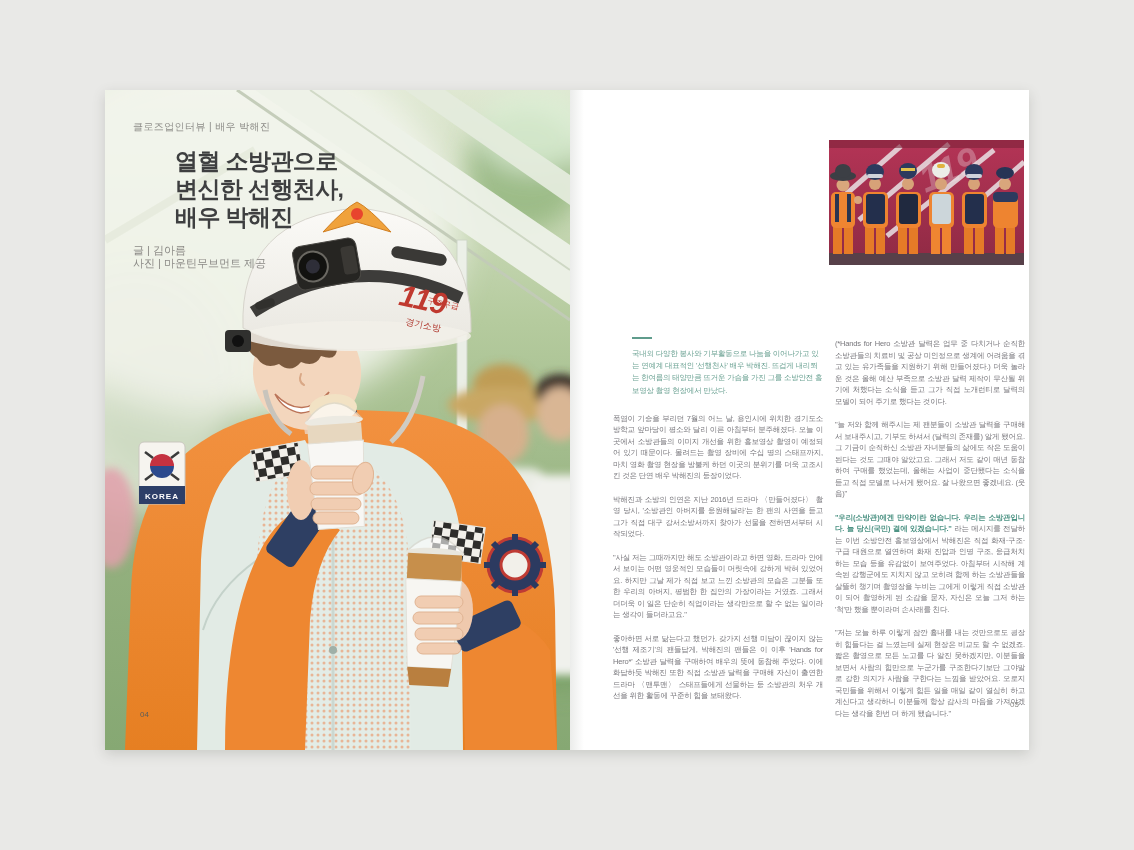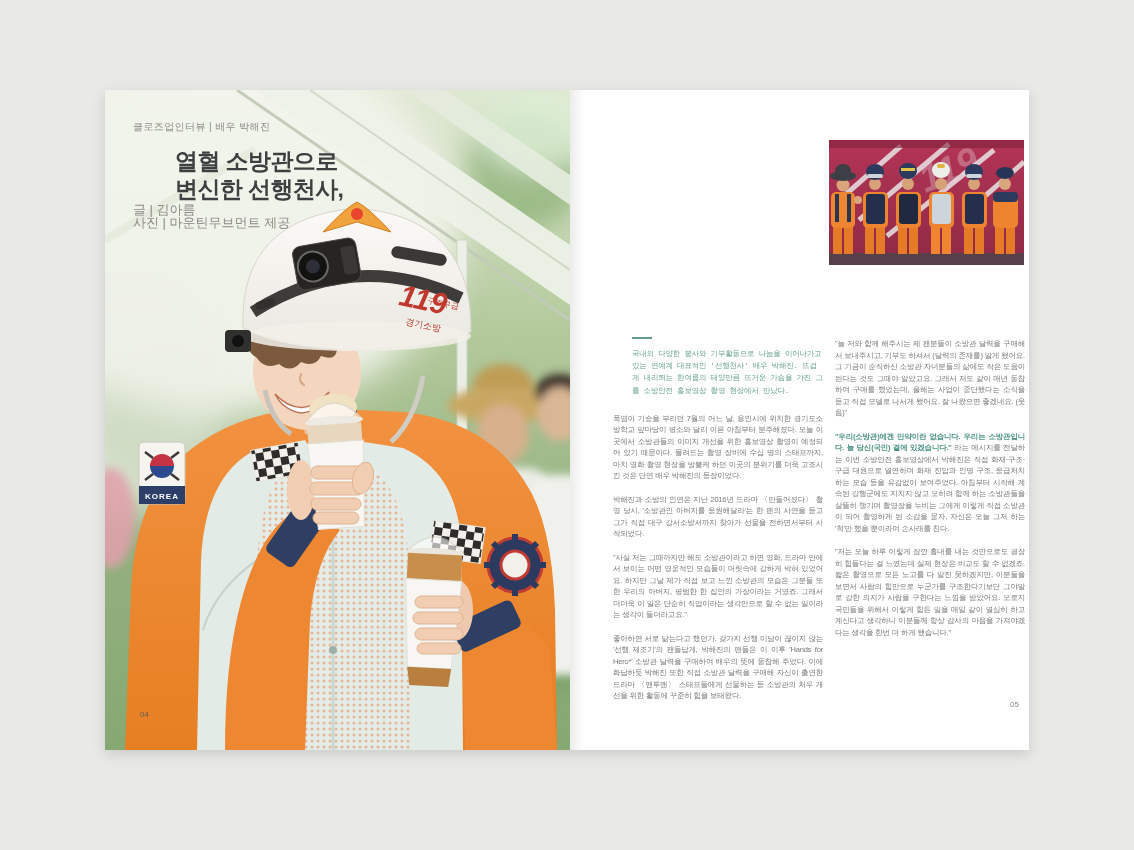--- a/index.html
+++ b/index.html
@@ -8,40 +8,40 @@
 
   .spread { position:absolute; left:105px; top:90px; width:924px; height:660px;
     background:#ffffff; box-shadow:0 4px 12px rgba(80,86,74,.20); display:flex; }
 
   .page-left { position:relative; width:465px; height:660px; overflow:hidden; background:#cfe0c0; }
   .page-left .hero-svg { position:absolute; left:0; top:0; width:465px; height:660px; }
 
   .headline-block { position:absolute; left:28px; top:30px; width:230px; z-index:3; }
   .eyebrow { font-size:10px; letter-spacing:.4px; color:#8d8c88; margin-bottom:13px; }
   .title-line { font-size:23px; line-height:28px; font-weight:700; letter-spacing:-.6px; color:#3e3f40;margin-left:42px; }
-  .byline { font-size:13px; line-height:13px; color:#8b8a86; }
+  .byline { margin-top:13px; font-size:11px; line-height:13px; color:#8b8a86; }
 
   .pagenum { position:absolute; font-size:8px; color:#8a8984; z-index:4; }
   .pagenum-left  { left:35px;  top:620px; color:#5f5e58; }
   .pagenum-right { left:440px; top:610px; }
 
   .page-right { position:relative; width:459px; height:660px; background:#ffffff; overflow:hidden; }
   .page-right::before { content:""; position:absolute; left:0; top:0; bottom:0; width:14px;
     background:linear-gradient(90deg, rgba(60,70,55,.10), rgba(60,70,55,0)); z-index:5; }
 
   .group-photo { position:absolute; left:259px; top:50px; width:195px; height:125px; }
 
   .col { position:absolute; font-size:7.5px; line-height:11.5px; color:#77767b;
     text-align:justify; letter-spacing:-.2px; }
   .col-1 { left:43px;  top:247px; width:210px; }
   .col-2 { left:265px; top:248px; width:190px; }
 
   .intro-rule { width:20px; height:2px; background:#5f9c8c; margin:0 0 9px 19px; }
   .intro { margin:0 0 16px 19px; width:191px; color:#6ba293; line-height:12.2px;
-    font-size:7.5px; text-align:left;font-family:Liberation Mono, monospace; }
+    font-size:7.5px; text-align:left; }
 
   .col p { margin:0 0 12px 0; }
   .hl { color:#4d9384; font-weight:700; }
 </style>
 </head>
 <body>
 
 <div class="spread">
 
   <div class="page-left">
@@ -236,20 +236,21 @@
           <rect x="310" y="538" width="48" height="12" rx="6"></rect>
           <rect x="312" y="553" width="44" height="11" rx="6"></rect>
         </g>
       </g>
     </svg>
 
     <div class="headline-block">
       <div class="eyebrow">클로즈업인터뷰 | 배우 박해진</div>
       <div class="title-line">열혈 소방관으로</div>
       <div class="title-line">변신한 선행천사,</div>
+      <div class="title-line">배우 박해진</div>
       <div class="byline">
         <div>글 | 김아름</div>
         <div>사진 | 마운틴무브먼트 제공</div>
       </div>
     </div>
 
     <div class="pagenum pagenum-left">04</div>
   </div>
 
   <div class="page-right">
@@ -332,20 +333,21 @@
     <div class="col col-1">
       <div class="intro-rule"></div>
       <div class="intro">국내외 다양한 봉사와 기부활동으로 나눔을 이어나가고 있는 연예계 대표적인 '선행천사' 배우 박해진. 뜨겁게 내리쬐는 한여름의 태양만큼 뜨거운 가슴을 가진 그를 소방안전 홍보영상 촬영 현장에서 만났다.</div>
       <p>폭염이 기승을 부리던 7월의 어느 날, 용인시에 위치한 경기도소방학교 앞마당이 평소와 달리 이른 아침부터 분주해졌다. 오늘 이곳에서 소방관들의 이미지 개선을 위한 홍보영상 촬영이 예정되어 있기 때문이다. 몰려드는 촬영 장비에 수십 명의 스태프까지, 마치 영화 촬영 현장을 방불케 하던 이곳의 분위기를 더욱 고조시킨 것은 단연 배우 박해진의 등장이었다.</p>
       <p>박해진과 소방의 인연은 지난 2016년 드라마 〈만들어졌다〉 촬영 당시, '소방관인 아버지를 응원해달라'는 한 팬의 사연을 듣고 그가 직접 대구 강서소방서까지 찾아가 선물을 전하면서부터 시작되었다.</p>
       <p>"사실 저는 그때까지만 해도 소방관이라고 하면 영화, 드라마 안에서 보이는 어떤 영웅적인 모습들이 머릿속에 강하게 박혀 있었어요. 하지만 그날 제가 직접 보고 느낀 소방관의 모습은 그분들 또한 우리의 아버지, 평범한 한 집안의 가장이라는 거였죠. 그래서 더더욱 이 일은 단순히 직업이라는 생각만으로 할 수 없는 일이라는 생각이 들더라고요."</p>
       <p>좋아하면 서로 닮는다고 했던가. 갖가지 선행 미담이 끊이지 않는 '선행 제조기'의 팬들답게, 박해진의 팬들은 이 이후 'Hands for Hero*' 소방관 달력을 구매하여 배우의 뜻에 동참해 주었다. 이에 화답하듯 박해진 또한 직접 소방관 달력을 구매해 자신이 출연한 드라마 〈맨투맨〉 스태프들에게 선물하는 등 소방관의 처우 개선을 위한 활동에 꾸준히 힘을 보태왔다.</p>
     </div>
 
     <div class="col col-2">
+      <p>(*Hands for Hero 소방관 달력은 업무 중 다치거나 순직한 소방관들의 치료비 및 공상 미인정으로 생계에 어려움을 겪고 있는 유가족들을 지원하기 위해 만들어졌다.) 더욱 놀라운 것은 올해 예산 부족으로 소방관 달력 제작이 무산될 위기에 처했다는 소식을 듣고 그가 직접 노개런티로 달력의 모델이 되어 주기로 했다는 것이다.</p>
       <p>"늘 저와 함께 해주시는 제 팬분들이 소방관 달력을 구매해서 보내주시고, 기부도 하셔서 (달력의 존재를) 알게 됐어요. 그 기금이 순직하신 소방관 자녀분들의 삶에도 작은 도움이 된다는 것도 그때야 알았고요. 그래서 저도 같이 매년 동참하여 구매를 했었는데, 올해는 사업이 중단됐다는 소식을 듣고 직접 모델로 나서게 됐어요. 잘 나왔으면 좋겠네요. (웃음)"</p>
       <p><span class="hl">"우리(소방관)에겐 만약이란 없습니다. 우리는 소방관입니다. 늘 당신(국민) 곁에 있겠습니다."</span><span> 라는 메시지를 전달하는 이번 소방안전 홍보영상에서 박해진은 직접 화재·구조·구급 대원으로 열연하며 화재 진압과 인명 구조, 응급처치하는 모습 등을 유감없이 보여주었다. 아침부터 시작해 계속된 강행군에도 지치지 않고 오히려 함께 하는 소방관들을 살뜰히 챙기며 촬영장을 누비는 그에게 이렇게 직접 소방관이 되어 촬영하게 된 소감을 묻자, 자신은 오늘 그저 하는 '척'만 했을 뿐이라며 손사래를 친다.</span></p>
       <p>"저는 오늘 하루 이렇게 잠깐 흉내를 내는 것만으로도 굉장히 힘들다는 걸 느꼈는데 실제 현장은 비교도 할 수 없겠죠. 짧은 촬영으로 모든 노고를 다 알진 못하겠지만, 이분들을 보면서 사람의 힘만으로 누군가를 구조한다기보단 그야말로 강한 의지가 사람을 구한다는 느낌을 받았어요. 오로지 국민들을 위해서 이렇게 힘든 일을 매일 같이 열심히 하고 계신다고 생각하니 이분들께 항상 감사의 마음을 가져야겠다는 생각을 한번 더 하게 됐습니다."</p>
     </div>
 
     <div class="pagenum pagenum-right">05</div>
   </div>
 </div>
 
 </body></html>

